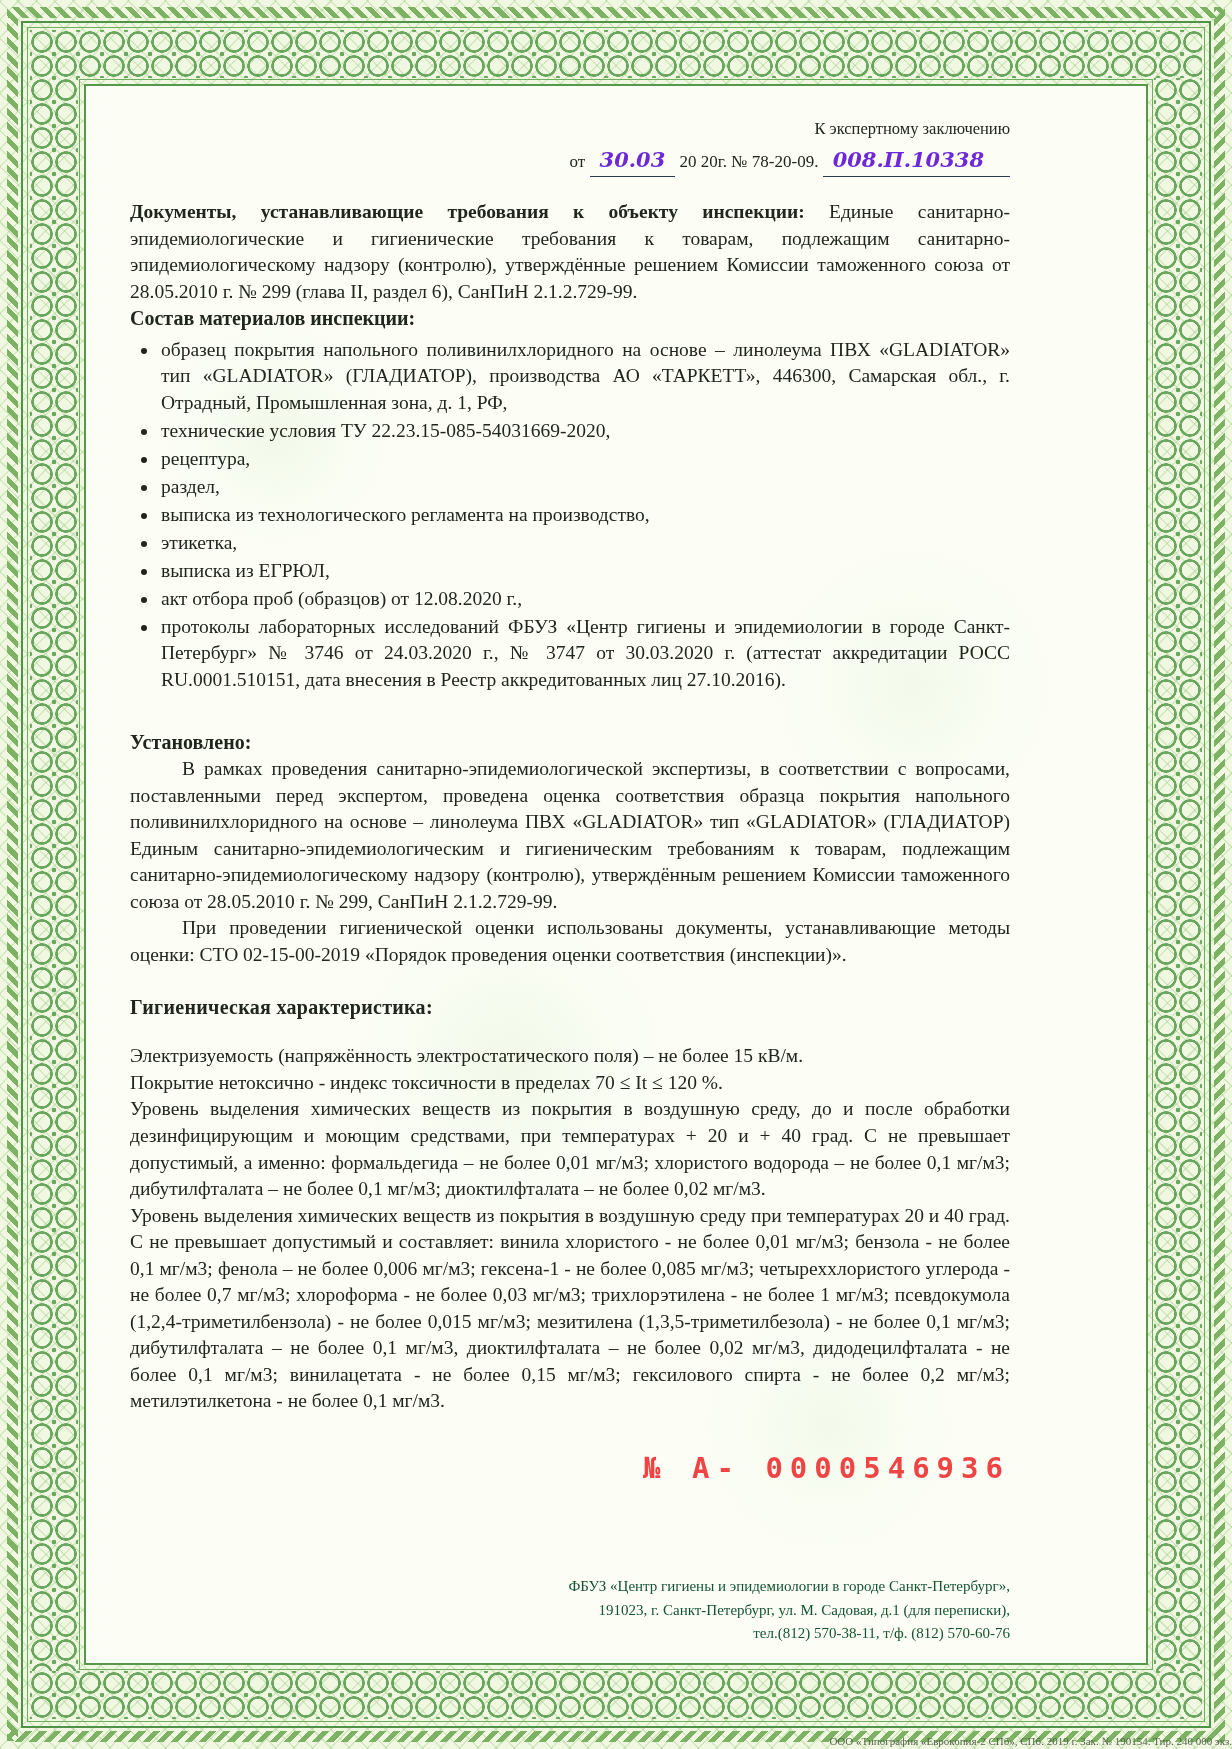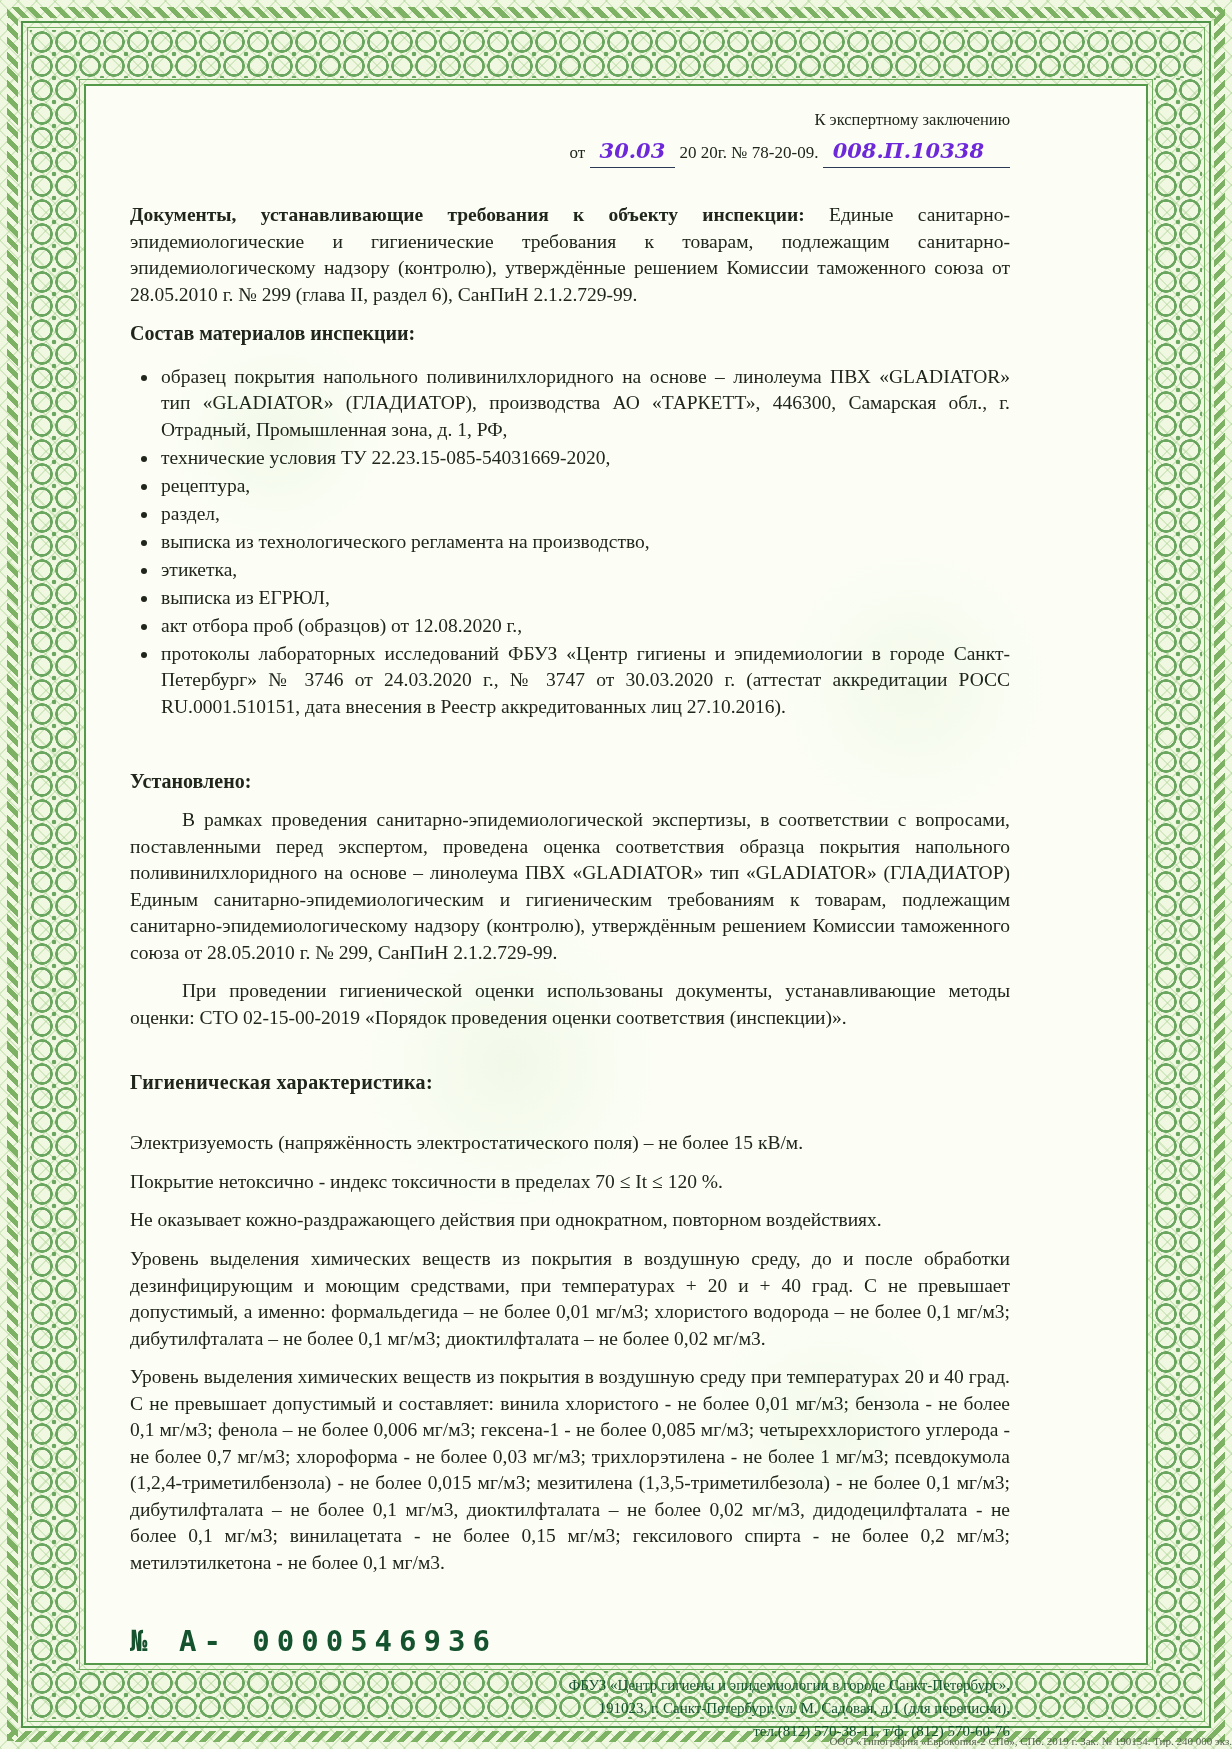--- a/index.html
+++ b/index.html
@@ -38,42 +38,42 @@
   .chain-left   { left:30px; top:78px; bottom:78px; width:48px; }
   .chain-right  { right:30px; top:78px; bottom:78px; width:48px; }
   
   .panel { position:absolute; inset:84px; background:#fcfef6; border:2px solid #559a4b; }
   .panel::before { content:""; position:absolute; inset:0; pointer-events:none;
     background-image:
       radial-gradient(circle 160px at 18% 22%, rgba(150,205,120,.10), rgba(150,205,120,0) 70%),
       radial-gradient(circle 200px at 78% 38%, rgba(150,205,120,.09), rgba(150,205,120,0) 70%),
       radial-gradient(circle 220px at 40% 62%, rgba(150,205,120,.10), rgba(150,205,120,0) 70%),
       radial-gradient(circle 180px at 70% 85%, rgba(150,205,120,.09), rgba(150,205,120,0) 70%); }
-  .content { position:relative; height:100%; padding:23px 136px 16px 44px;
+  .content { position:relative; height:100%; padding:32px 136px 16px 44px;
     display:flex; flex-direction:column;
-    font-size:19.5px; line-height:1.36; color:#20261c;gap:12px; }
+    font-size:19.5px; line-height:1.36; color:#20261c; }
   .hdr { text-align:right; margin-bottom:22px; }
   .hdr-line1 { font-size:16.5px; }
   .hdr-line2 { margin-top:6px; font-size:17px; }
   .hw { font-family:"DejaVu Serif", serif; font-style:italic; font-weight:bold;
         color:#6d28d9; font-size:21px; }
   .u { display:inline-block; border-bottom:1.6px solid #2a3a55; padding:0 10px 1px; }
   .u-wide { padding-right:26px; }
   p.just { text-align:justify; }
   .b { font-weight:bold; }
   .sec-title { font-weight:bold; font-size:20px; }
   .indent { text-indent:52px; }
   .mt { margin-top:26px; }
   .center-title { text-align:left; font-weight:bold; font-size:20px;
                   margin:26px 0 22px; letter-spacing:.3px; }
   ul.materials { list-style:disc; padding-left:29px; margin:3px 0 8px; }
   ul.materials li { text-align:justify; padding-left:2px; margin:1.5px 0; }
-  .serial { margin-top:34px;
+  .serial { text-align:right; margin-top:34px;
     font-family:"DejaVu Sans Mono", monospace; font-size:29px; font-weight:bold;
-    letter-spacing:7px; color:#14532d; }
+    letter-spacing:7px; color:#ef4444; }
   .footer { margin-top:auto; text-align:right; font-size:15px; line-height:1.55;
             color:#14532d; padding-bottom:2px; }
   .printline { position:absolute; left:0; right:0; bottom:2px; text-align:right;
                font-size:11px; color:#55644c; font-family:"Liberation Serif", serif; }
 </style>
 </head>
 <body>
 
 <div class="page">
   <div class="hatch"></div>
@@ -118,21 +118,20 @@
         <li>протоколы лабораторных исследований ФБУЗ «Центр гигиены и эпидемиологии в городе Санкт-Петербург» № 3746 от 24.03.2020 г.,  № 3747 от 30.03.2020 г.  (аттестат аккредитации РОСС RU.0001.510151, дата внесения в Реестр аккредитованных лиц 27.10.2016).</li>
       </ul>
 
       <p class="sec-title mt">Установлено:</p>
       <p class="just indent">В рамках проведения санитарно-эпидемиологической экспертизы, в соответствии с вопросами, поставленными перед экспертом, проведена оценка соответствия образца покрытия напольного поливинилхлоридного на основе – линолеума ПВХ «GLADIATOR» тип «GLADIATOR» (ГЛАДИАТОР) Единым санитарно-эпидемиологическим и гигиеническим требованиям к товарам, подлежащим санитарно-эпидемиологическому надзору (контролю), утверждённым решением Комиссии таможенного союза от 28.05.2010 г. № 299, СанПиН 2.1.2.729-99.</p>
       <p class="just indent">При проведении гигиенической оценки использованы документы, устанавливающие методы оценки: СТО 02-15-00-2019 «Порядок проведения оценки соответствия (инспекции)».</p>
 
       <p class="center-title">Гигиеническая характеристика:</p>
       <p class="just">Электризуемость (напряжённость электростатического поля) – не более 15 кВ/м.</p>
       <p class="just">Покрытие нетоксично - индекс токсичности в пределах 70 ≤ It ≤ 120 %.</p>
-      <p class="just">Не оказывает кожно-раздражающего действия при однократном, повторном воздействиях.</p>
       <p class="just">Уровень выделения химических веществ из покрытия в воздушную среду, до и после обработки дезинфицирующим и моющим средствами, при температурах + 20 и + 40 град. С не превышает допустимый, а именно: формальдегида – не более 0,01 мг/м3; хлористого водорода – не более 0,1 мг/м3; дибутилфталата – не более 0,1 мг/м3; диоктилфталата – не более 0,02 мг/м3.</p>
       <p class="just">Уровень выделения химических веществ из покрытия в воздушную среду при температурах 20 и 40 град. С не превышает допустимый и составляет: винила хлористого - не более 0,01 мг/м3; бензола - не более 0,1 мг/м3; фенола – не более 0,006 мг/м3; гексена-1 - не более 0,085 мг/м3; четыреххлористого углерода - не более 0,7 мг/м3; хлороформа - не более 0,03 мг/м3; трихлорэтилена - не более 1 мг/м3; псевдокумола (1,2,4-триметилбензола) - не более 0,015 мг/м3; мезитилена (1,3,5-триметилбезола) - не более 0,1 мг/м3; дибутилфталата – не более 0,1 мг/м3, диоктилфталата – не более 0,02 мг/м3, дидодецилфталата - не более 0,1 мг/м3; винилацетата - не более 0,15 мг/м3; гексилового спирта - не более 0,2 мг/м3; метилэтилкетона - не более 0,1 мг/м3.</p>
 
       <div class="serial">№ А- 0000546936</div>
 
       <div class="footer">
         <div>ФБУЗ «Центр гигиены и эпидемиологии в городе Санкт-Петербург»,</div>
         <div>191023, г. Санкт-Петербург, ул. М. Садовая, д.1 (для переписки),</div>
         <div>тел.(812) 570-38-11, т/ф. (812) 570-60-76</div>
       </div>

